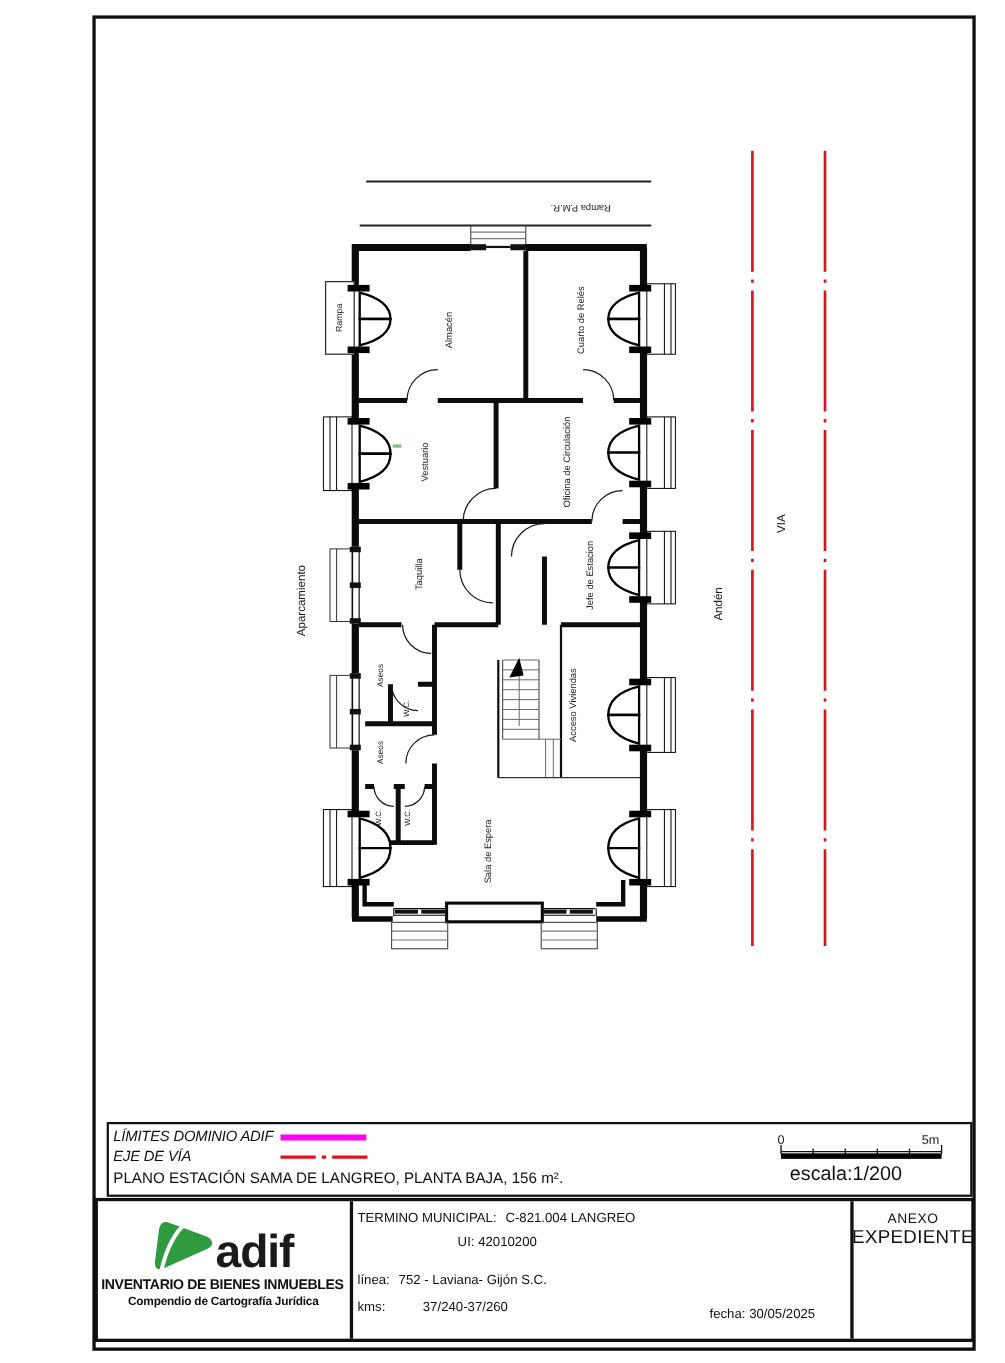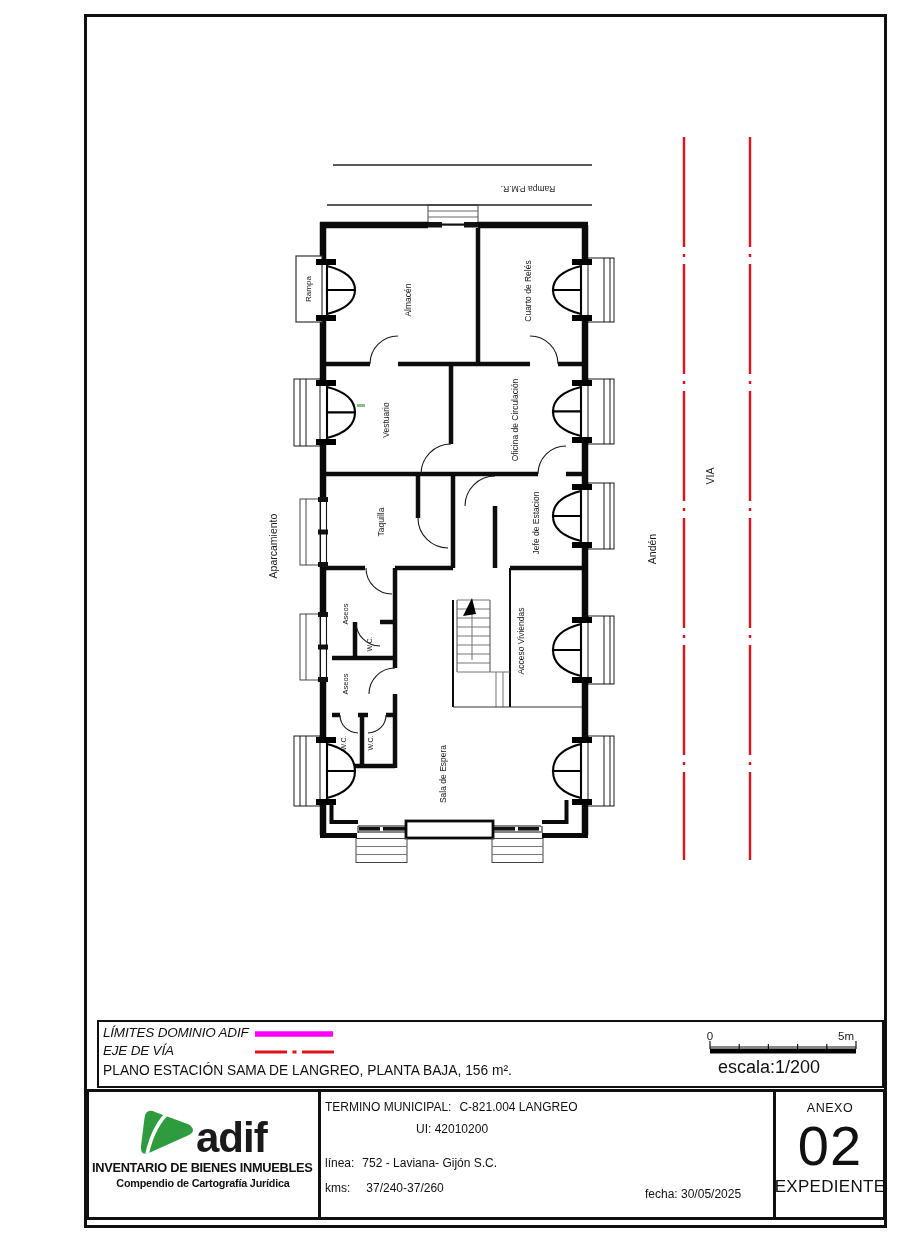--- a/index.html
+++ b/index.html
@@ -272,24 +272,23 @@
 <div class="abs txt cellline" style="left:325px;top:1100px;">
   <span>TERMINO MUNICIPAL:</span><span class="val">C-821.004 LANGREO</span>
 </div>
 <div class="abs txt cellline" style="left:416px;top:1122px;">
   <span>UI: 42010200</span>
 </div>
 <div class="abs txt cellline" style="left:325px;top:1156px;">
   <span>línea:</span><span class="val">752 - Laviana- Gijón S.C.</span>
 </div>
 <div class="abs txt cellline" style="left:325px;top:1181px;">
-  <span>kms:</span><span class="val" style="margin-left:16px;">37/240-37/260</span>
+  <span>kms:</span><span class="val" style="margin-left:34px;">37/240-37/260</span>
 </div>
 <div class="abs txt cellline" style="left:645px;top:1187px;">fecha: 30/05/2025</div>
 
 <div class="abs" style="left:773px;top:1089px;width:114px;height:128px;text-align:center;">
   <div style="margin-top:12px;font-size:12.5px;letter-spacing:0.5px;">ANEXO</div>
-  <div style="font-size:56px;line-height:62px;letter-spacing:1px;">02</div>
   <div style="font-size:17px;letter-spacing:0.3px;">EXPEDIENTE</div>
 </div>
 
 <div class="abs" style="left:92px;top:1160px;width:222px;font-size:12.8px;font-weight:bold;letter-spacing:-0.3px;white-space:nowrap;">INVENTARIO DE BIENES INMUEBLES</div>
 <div class="abs" style="left:92px;top:1177px;width:222px;text-align:center;font-size:10.8px;font-weight:bold;letter-spacing:-0.2px;white-space:nowrap;">Compendio de Cartografía Jurídica</div>
 
 </body></html>

